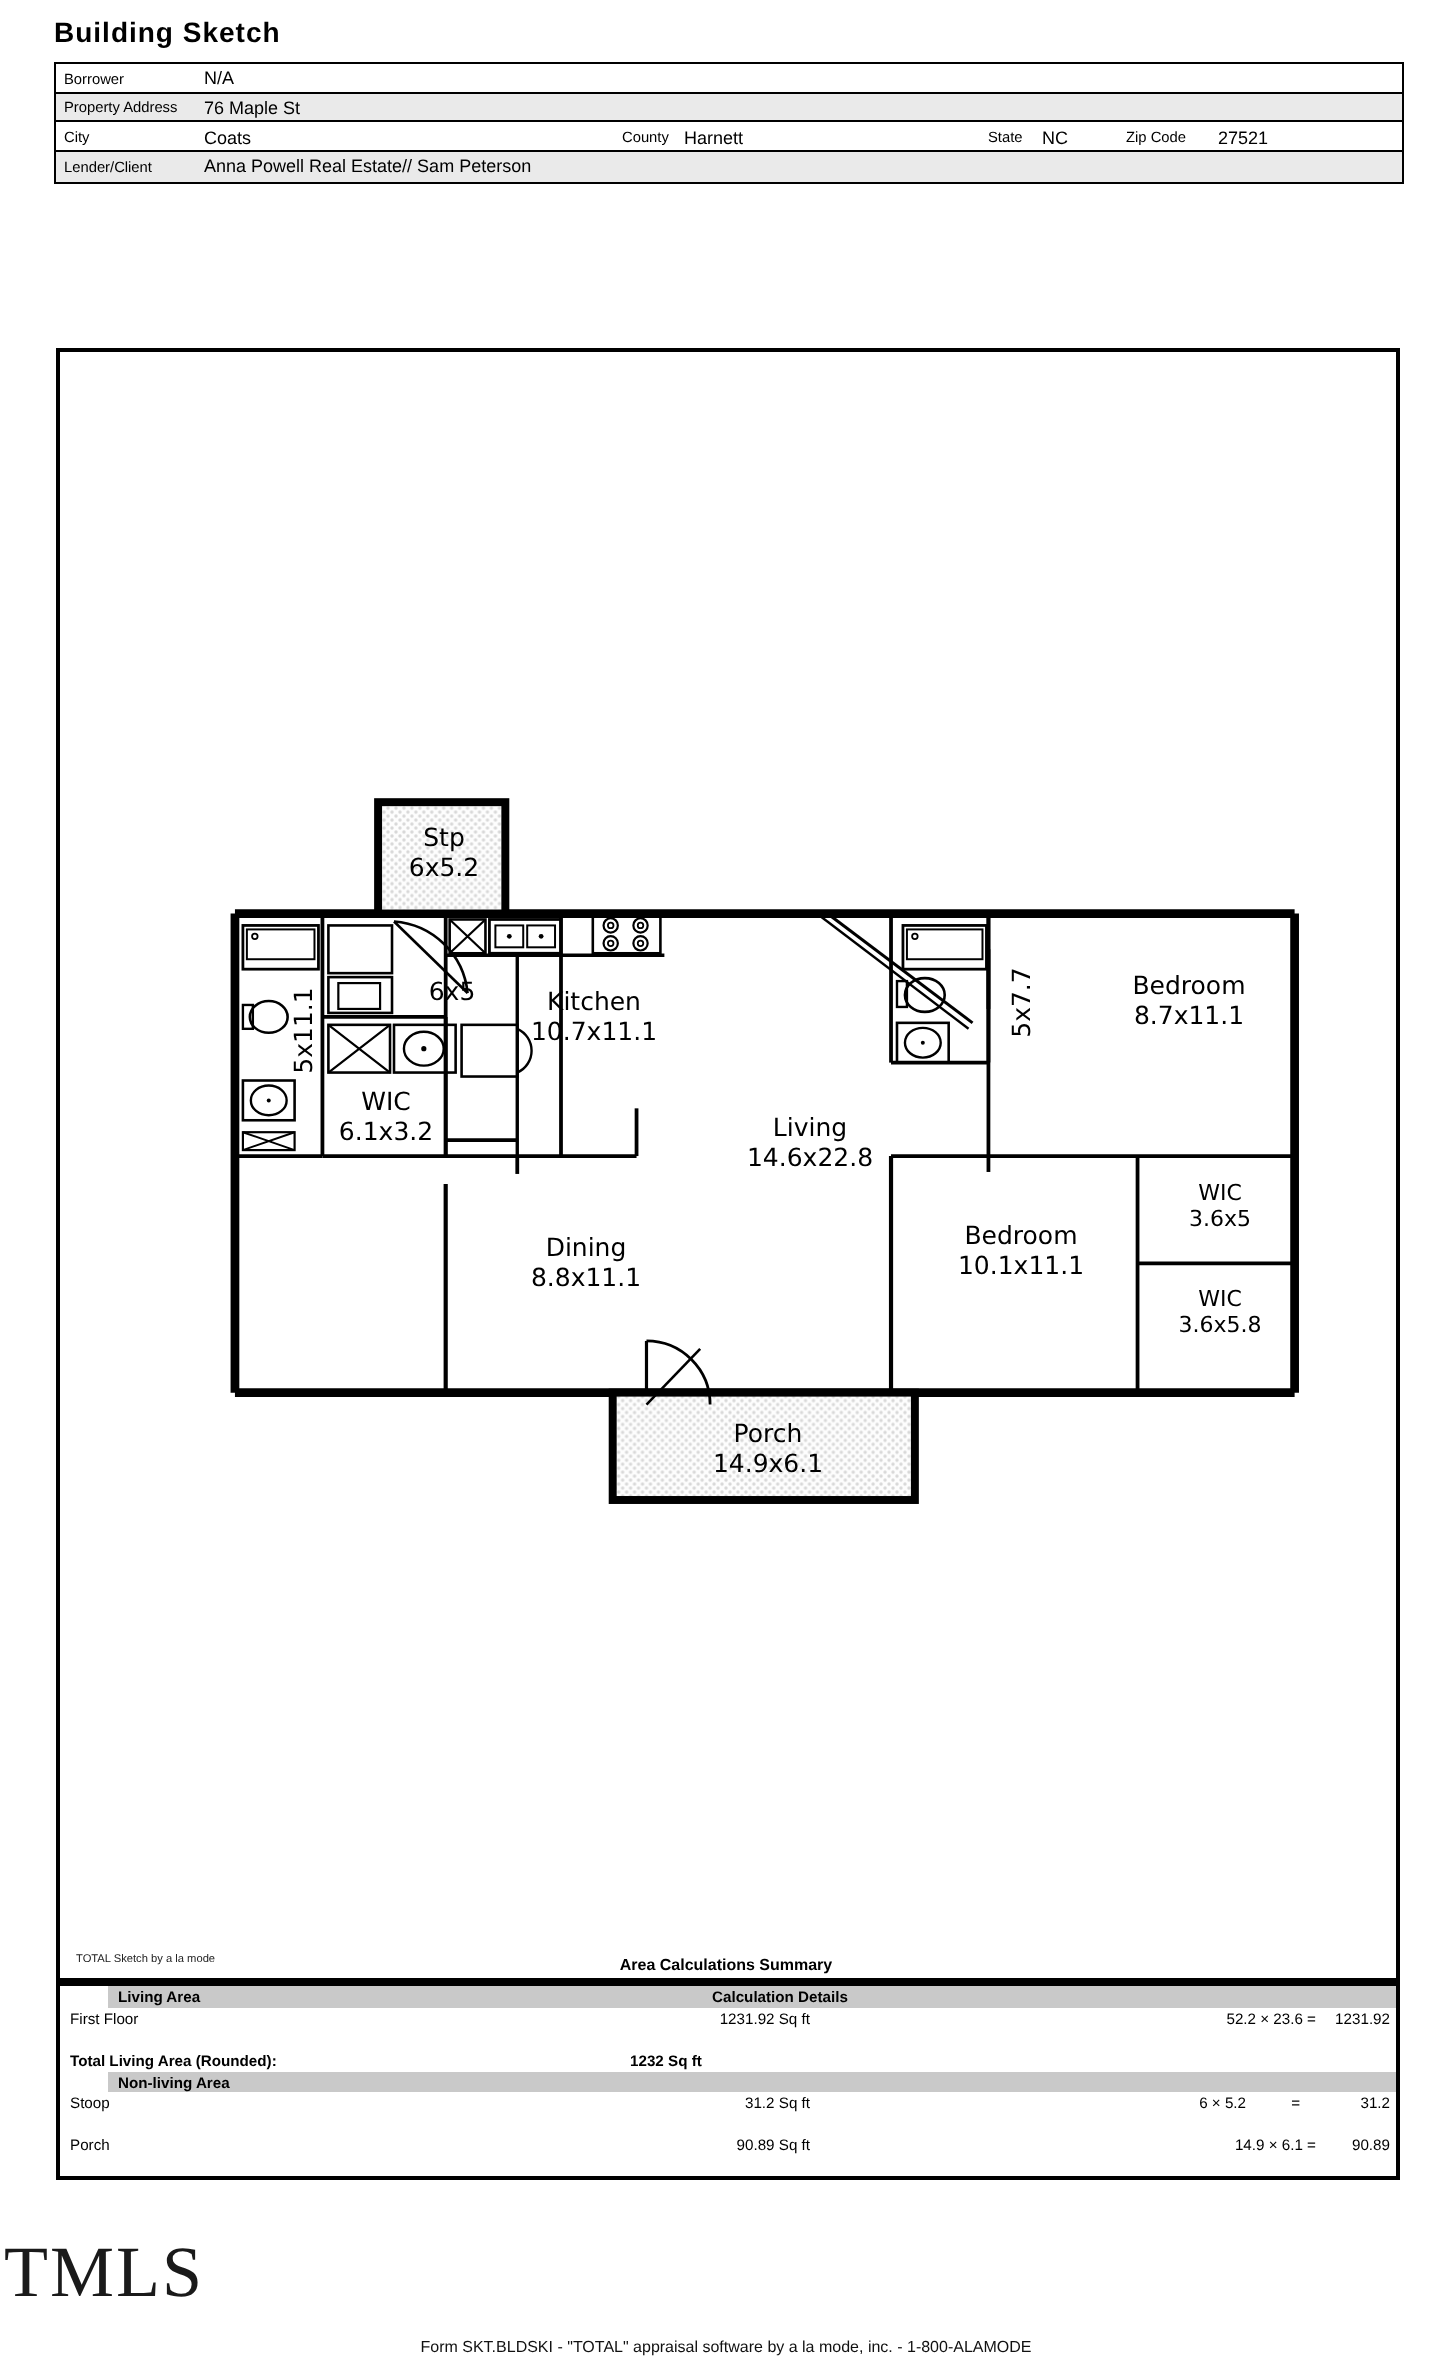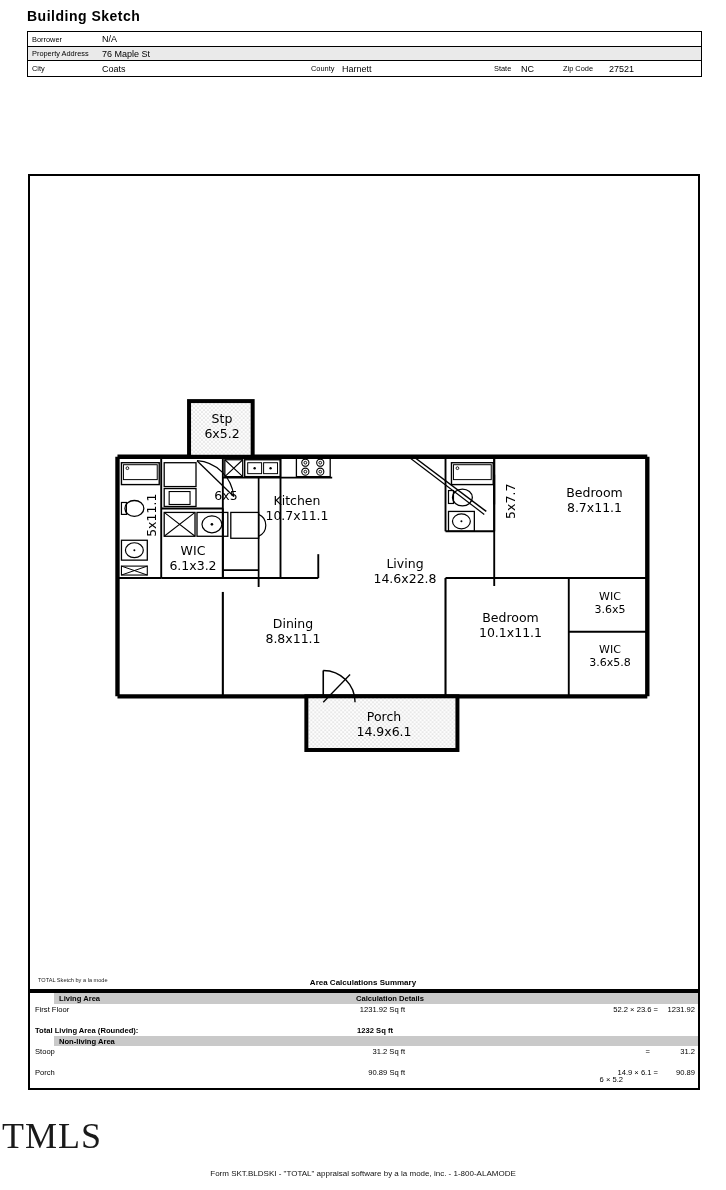--- a/index.html
+++ b/index.html
@@ -120,20 +120,24 @@
     <span class="hlabel" style="left:4px;">City</span>
     <span class="hval" style="left:74px;">Coats</span>
     <span class="hlabel" style="left:283px;">County</span>
     <span class="hval" style="left:314px;">Harnett</span>
     <span class="hlabel" style="left:466px;">State</span>
     <span class="hval" style="left:493px;">NC</span>
     <span class="hlabel" style="left:535px;">Zip Code</span>
     <span class="hval" style="left:581px;">27521</span>
   </div>
 
+  <div class="hrow shade">
+    <span class="hlabel" style="left:4px;">Lender/Client</span>
+    <span class="hval" style="left:74px;">Anna Powell Real Estate// Sam Peterson</span>
+  </div>
 </div>
 
 <div id="sketch-frame">
 
   <svg id="sketch-canvas" viewBox="0 0 672 817">
     <defs>
       <pattern id="hatchdots" width="4" height="4" patternUnits="userSpaceOnUse">
         <rect width="4" height="4" fill="#fdfdfd"></rect>
         <circle cx="1" cy="1" r="0.85" fill="#d8d8d8"></circle>
         <circle cx="3" cy="3" r="0.85" fill="#d8d8d8"></circle>
@@ -340,31 +344,31 @@
 
   <div class="sum-row tall">
     <span class="sc l">First Floor</span>
     <span class="sc amt">1231.92 Sq ft</span>
     <span class="sc detl">52.2 × 23.6 =</span>
     <span class="sc det">1231.92</span>
   </div>
 
   <div class="sum-row">
     <span class="sc b l">Total Living Area (Rounded):</span>
-    <span class="sc b amt" style="text-align:center;left:285px;">1232 Sq ft</span>
+    <span class="sc b amt" style="text-align:left;left:285px;">1232 Sq ft</span>
   </div>
 
   <div class="sum-row sec">
     <span class="sc b l">Non-living Area</span>
   </div>
 
   <div class="sum-row tall">
     <span class="sc l">Stoop</span>
     <span class="sc amt">31.2 Sq ft</span>
-    <span class="sc" style="right:75px;text-align:right;margin-top:28px;">6 × 5.2</span>
+    <span class="sc" style="right:75px;text-align:right;">6 × 5.2</span>
     <span class="sc" style="right:48px;">=</span>
     <span class="sc det">31.2</span>
   </div>
 
   <div class="sum-row tall">
     <span class="sc l">Porch</span>
     <span class="sc amt">90.89 Sq ft</span>
     <span class="sc detl">14.9 × 6.1 =</span>
     <span class="sc det">90.89</span>
   </div>

